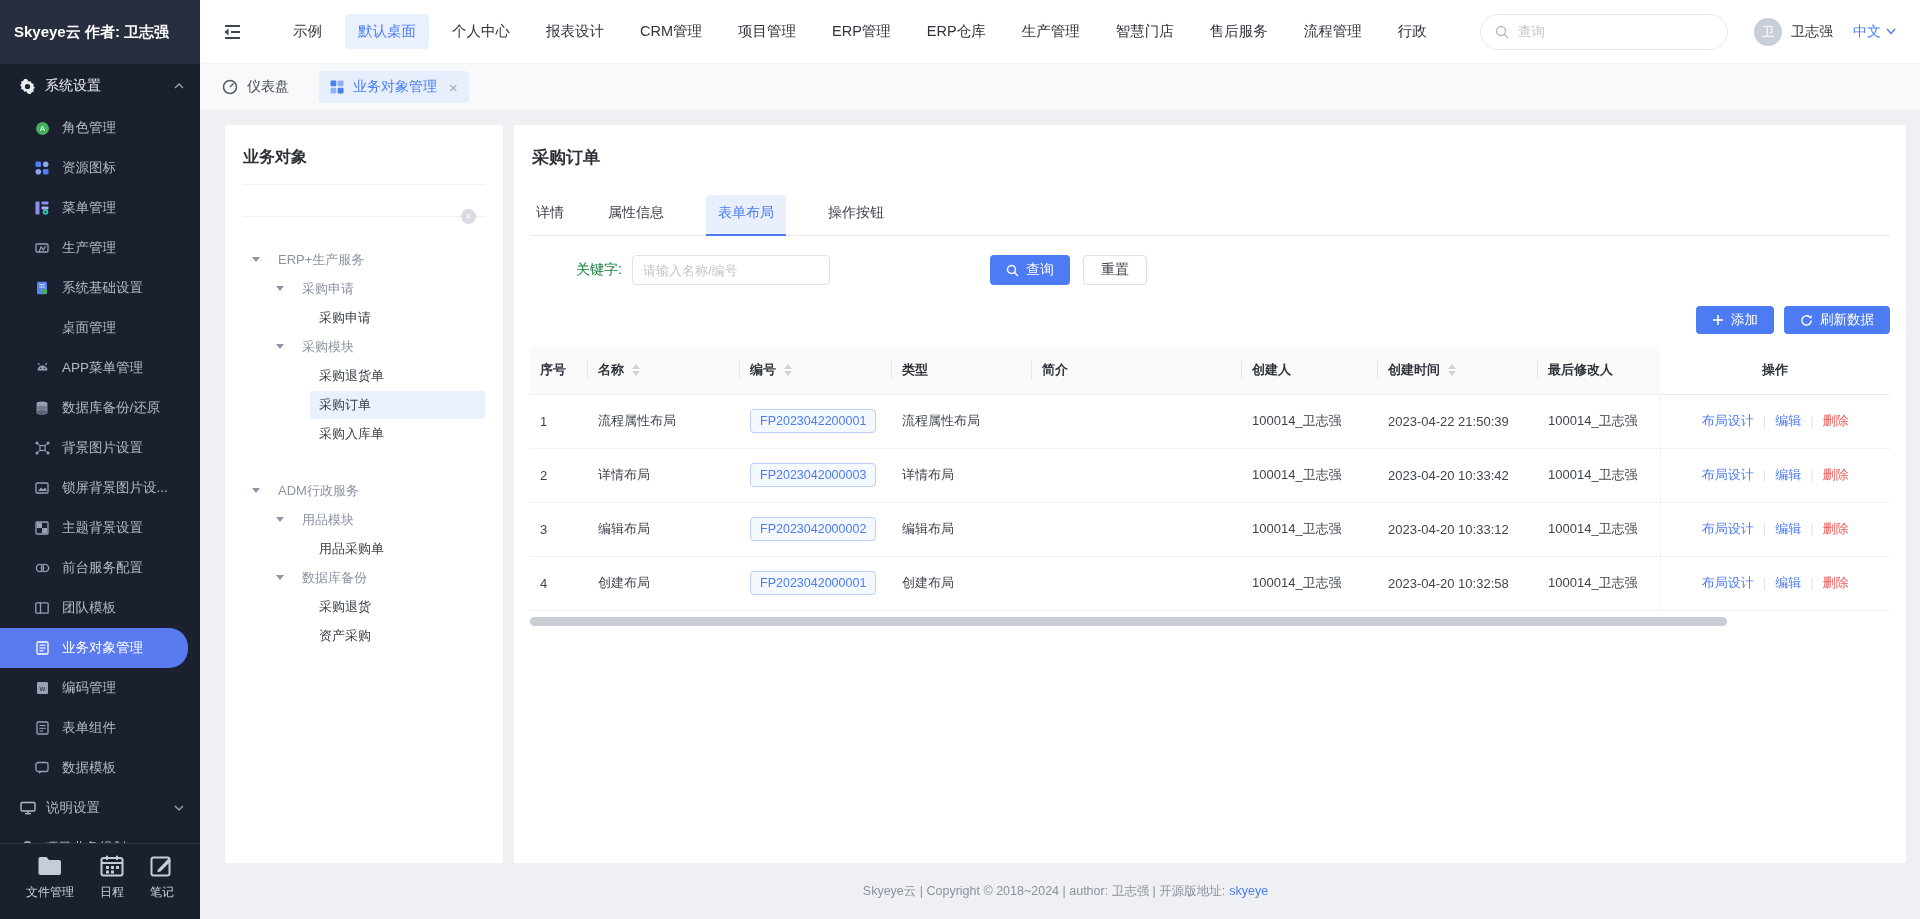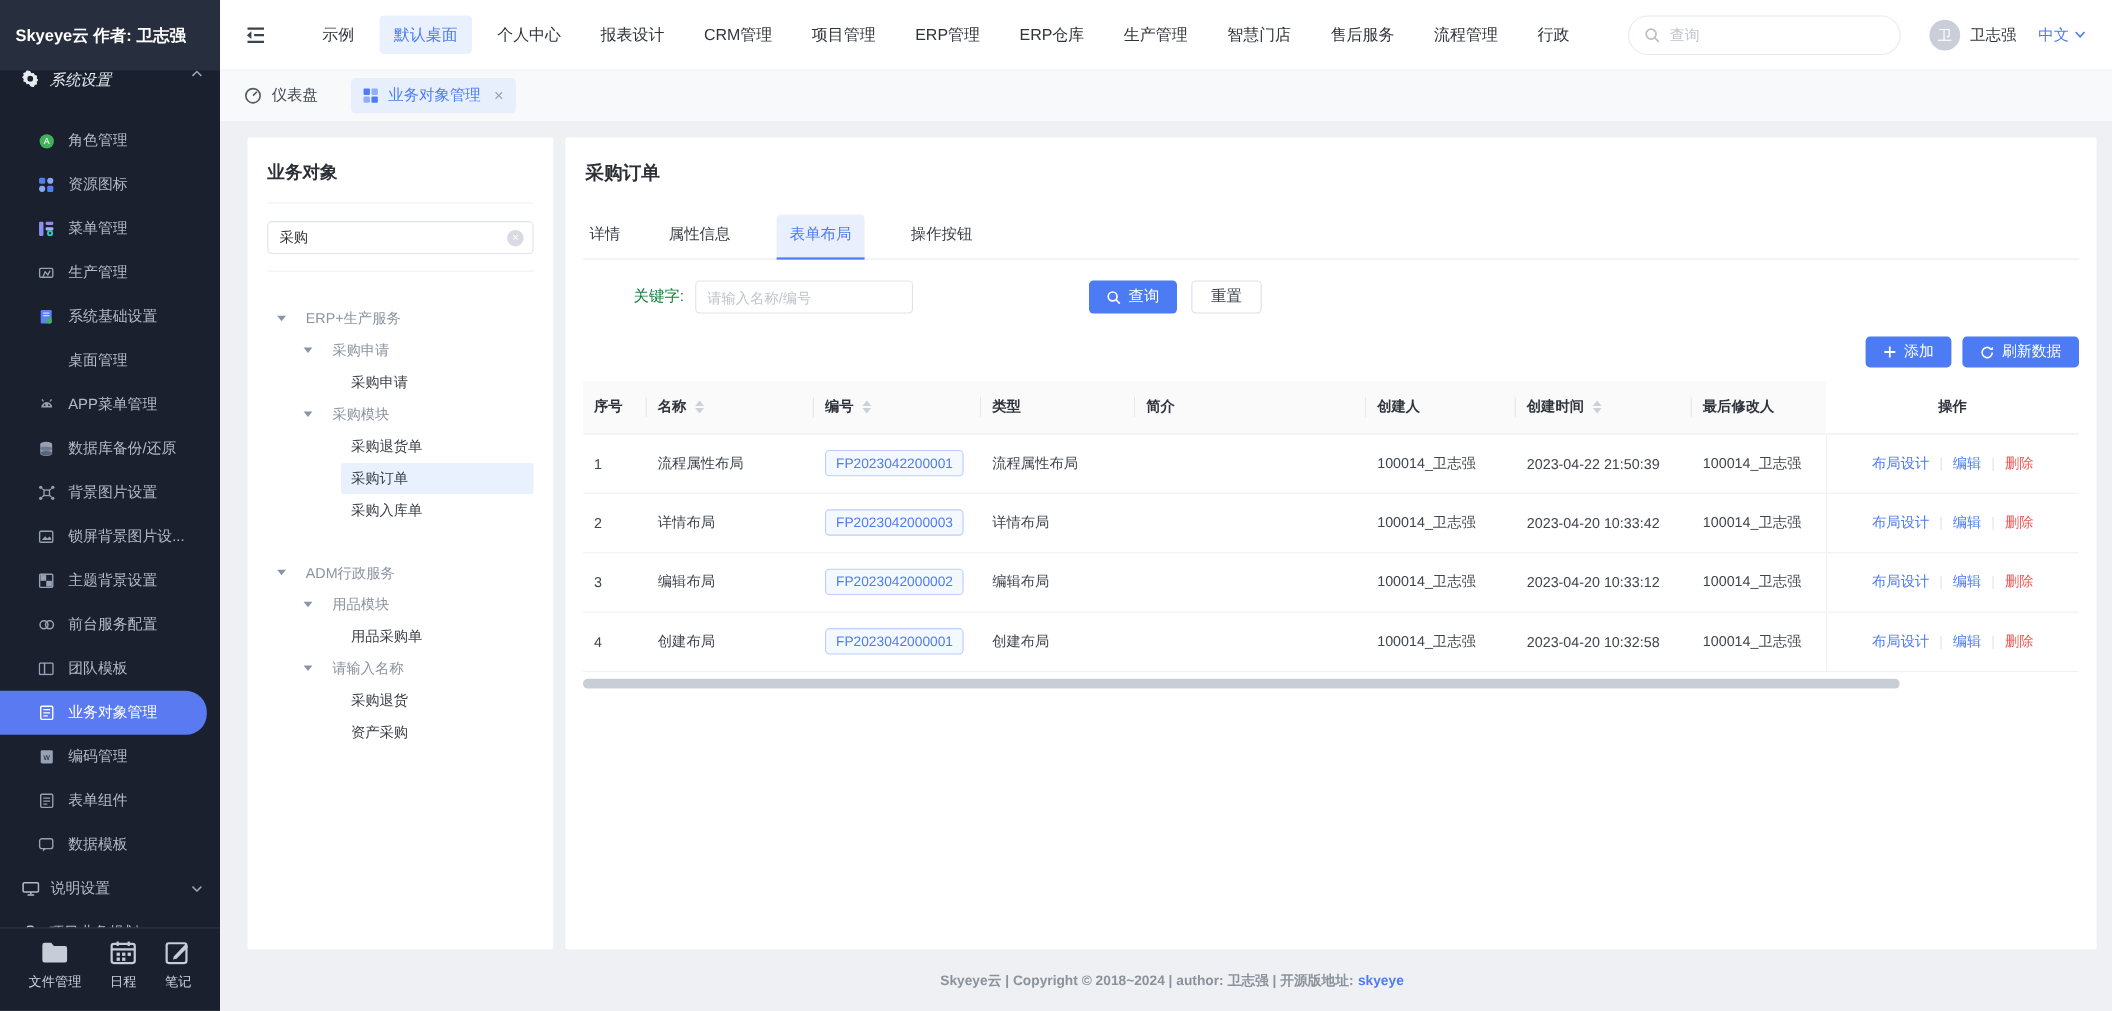--- a/index.html
+++ b/index.html
@@ -3,21 +3,21 @@
 <meta charset="utf-8">
 <style>
   * { margin:0; padding:0; box-sizing:border-box; }
   html,body { width:1920px; height:919px; overflow:hidden; }
   body { font-family:"Liberation Sans","DejaVu Sans",sans-serif; background:#eef0f4; display:flex; color:#333; }
   a { text-decoration:none; cursor:pointer; }
 
   
   .sidebar { width:200px; height:919px; background:#1a202e; display:flex; flex-direction:column; flex-shrink:0; }
   .logo { height:64px; background:#272e3e; color:#fff; font-size:15px; font-weight:bold; display:flex; align-items:center; padding:0 14px; white-space:nowrap; }
-  .group-header { height:44px; display:flex; align-items:flex-start; padding:0 16px 0 20px; color:#e8ebf0; font-size:14px;font-style:italic; }
+  .group-header { height:44px; display:flex; align-items:center; padding:0 16px 0 20px; color:#e8ebf0; font-size:14px; }
   .group-header .glabel { margin-left:10px; flex:1; }
   .menu { height:735px; overflow:hidden; }
   .menu-item { height:40px; display:flex; align-items:center; padding-left:34px; font-size:13.5px; color:#b4bbc8; cursor:pointer; }
   .menu-item .mi-icon { width:16px; height:16px; margin-right:12px; display:inline-flex; align-items:center; justify-content:center; flex-shrink:0; }
   .menu-item.no-icon { padding-left:62px; }
   .menu-item.selected { background:#5a7af2; color:#fff; width:188px; border-radius:0 19px 19px 0; }
   .menu-group { height:40px; display:flex; align-items:center; padding:0 16px 0 20px; color:#b4bbc8; font-size:13.5px; cursor:pointer; }
   .menu-group .glabel { margin-left:10px; flex:1; }
   .side-divider { border-top:1px solid rgba(255,255,255,.09); }
   .dock { flex:1; display:flex; justify-content:space-evenly; align-items:flex-start; padding-top:11px; }
@@ -97,21 +97,21 @@
   .link.danger { color:#ef5855; }
   .lsep { color:#e3e5e9; margin:0 9px; }
   .sort { display:inline-flex; flex-direction:column; gap:2px; }
   .sort i { display:block; width:0; height:0; border-left:4px solid transparent; border-right:4px solid transparent; }
   .sort .su { border-bottom:5px solid #cdd0d6; }
   .sort .sd { border-top:5px solid #cdd0d6; }
 
   .hscroll { height:9px; margin-top:6px; position:relative; }
   .hscroll .thumb { position:absolute; left:0; top:0; height:9px; width:88%; background:#c9cdd6; border-radius:5px; cursor:pointer; }
 
-  .page-footer { flex:1; display:flex; align-items:center; justify-content:center; font-size:12.5px; color:#8b929c;font-weight:bold; }
+  .page-footer { flex:1; display:flex; align-items:center; justify-content:center; font-size:12.5px; color:#8b929c; }
   .page-footer a { color:#4d7bf3; margin-left:4px;text-align:right; }
 
   .ico { display:inline-flex; flex-shrink:0; }
 </style>
 </head>
 <body>
 
 <aside class="sidebar">
   <div class="logo">Skyeye云 作者: 卫志强</div>
 
@@ -441,21 +441,20 @@
       <span class="close">×</span>
     </div>
   </div>
 
   <div class="content">
     <div class="cards">
 
       <section class="panel panel-left">
         <div class="pl-title">业务对象</div>
         <div class="pl-search">
-          <input class="tree-search" type="text" value="采购" style="">
           <span class="clear-icon">×</span>
         </div>
         <div class="tree">
           <div class="tree-row lv0">
               <span class="caret"></span>
               <span class="tlabel">ERP+生产服务</span>
             </div>
           <div class="tree-row lv1">
               <span class="caret"></span>
               <span class="tlabel">采购申请</span>
@@ -482,21 +481,21 @@
             </div>
           <div class="tree-row lv1">
               <span class="caret"></span>
               <span class="tlabel">用品模块</span>
             </div>
           <div class="tree-row lv2">
               <span class="tlabel">用品采购单</span>
             </div>
           <div class="tree-row lv1">
               <span class="caret"></span>
-              <span class="tlabel">请输入名称</span>
+              <span class="tlabel">数据库备份</span>
             </div>
           <div class="tree-row lv2">
               <span class="tlabel">采购退货</span>
             </div>
           <div class="tree-row lv2">
               <span class="tlabel">资产采购</span>
             </div>
         </div>
       </section>
 

